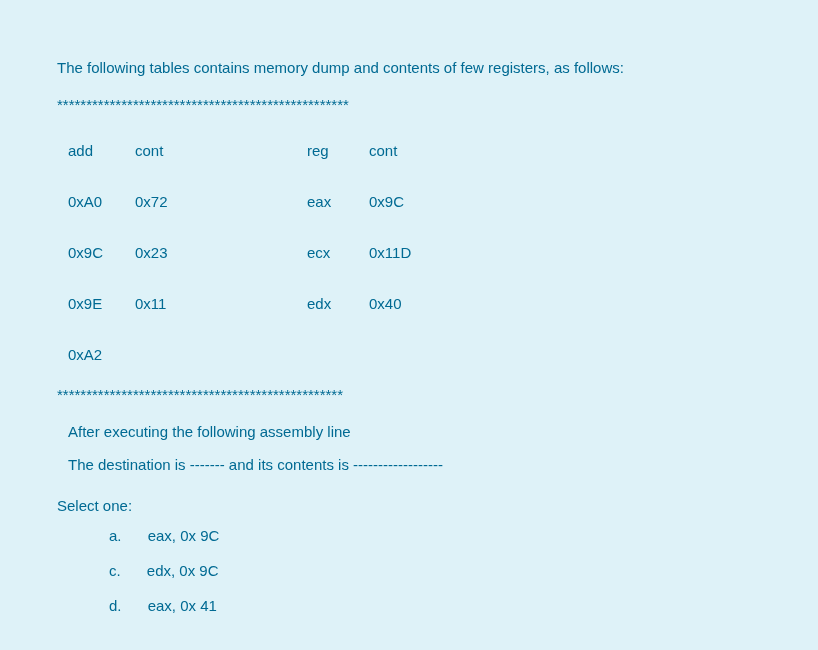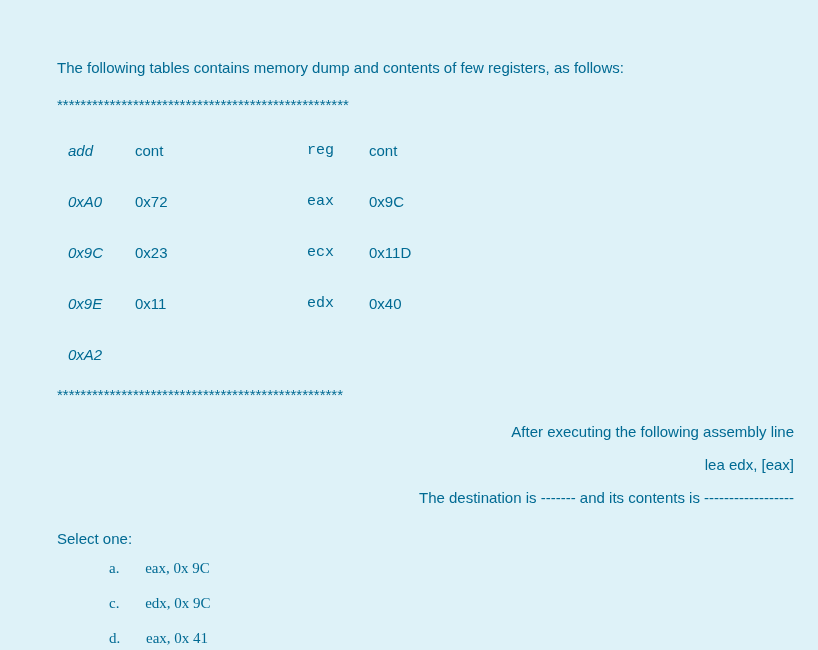--- a/index.html
+++ b/index.html
@@ -25,50 +25,46 @@
       font-family: "Segoe UI", Arial, sans-serif;
       letter-spacing: 0px;
     }
     .table-row {
       margin-bottom: 12px;
       display: flex;
     }
     .col-a {
       width: 45px;
       display: inline-block;
-      font-style: italic;
     }
     .col-b {
       width: 150px;
       display: inline-block;
     }
     .col-c {
       width: 40px;
       display: inline-block;
-      font-family: Liberation Mono, monospace;
     }
     .col-d {
       display: inline-block;
     }
     .after-block p {
       margin-bottom: 12px;
       line-height: 1.4;
-      text-align: right;
     }
     .select-one {
       margin-top: 22px;
       margin-bottom: 10px;
     }
     .options {
       padding-left: 30px;
     }
     .option {
       margin-bottom: 14px;
       line-height: 1.4;
-      font-family: Liberation Serif, serif;
     }
   </style>
 </head>
 <body>
 
 <p class="intro">The following tables contains memory dump and contents of few registers, as follows:</p>
 
 <p class="stars">**************************************************</p>
 
 <div class="table-row">
@@ -102,21 +98,20 @@
 <div class="table-row">
   <span class="col-a">0xA2</span>
   <span class="col-c"></span>
   <span class="col-d"></span>
 </div>
 
 <p class="stars">*************************************************</p>
 
 <div class="after-block">
   <p>After executing the following assembly line</p>
-  <p>lea edx, [eax]</p>
   <p>The destination is ------- and its contents is ------------------</p>
 </div>
 
 <p class="select-one">Select one:</p>
 
 <div class="options">
   <div class="option">
     <span>a.</span>
     <span>eax, 0x 9C</span>
   </div>

